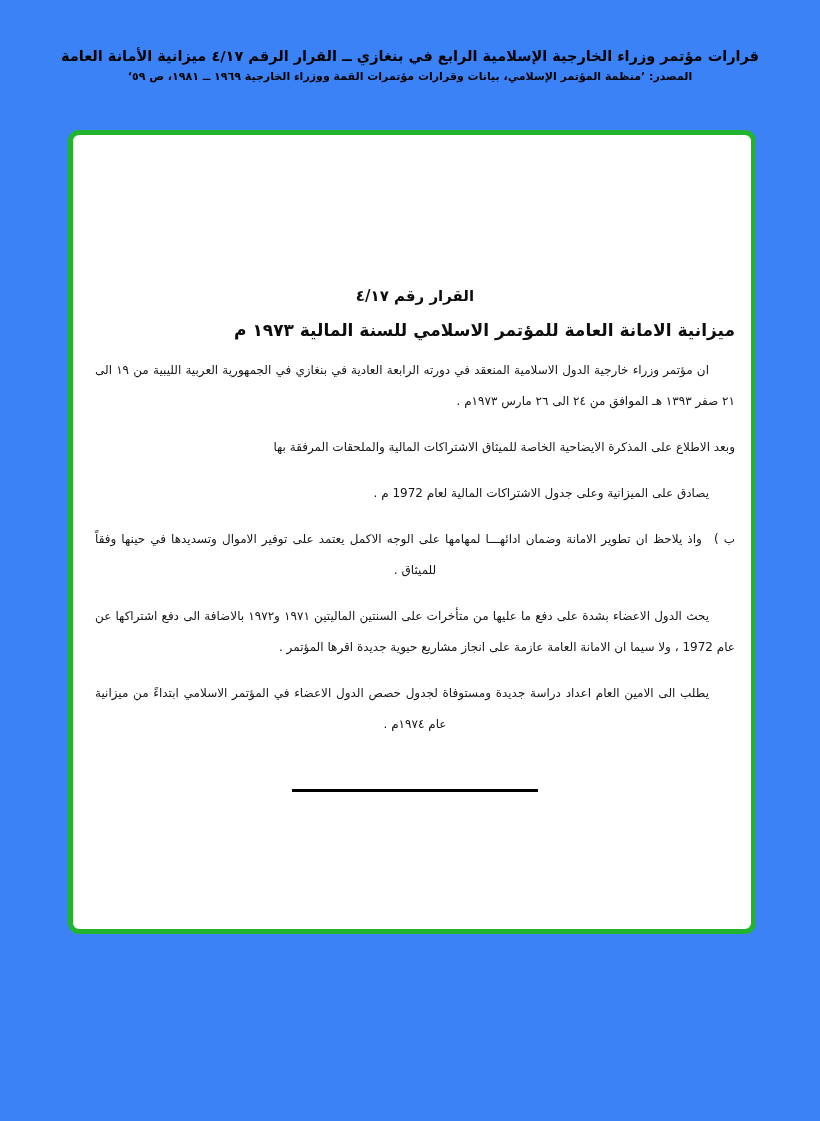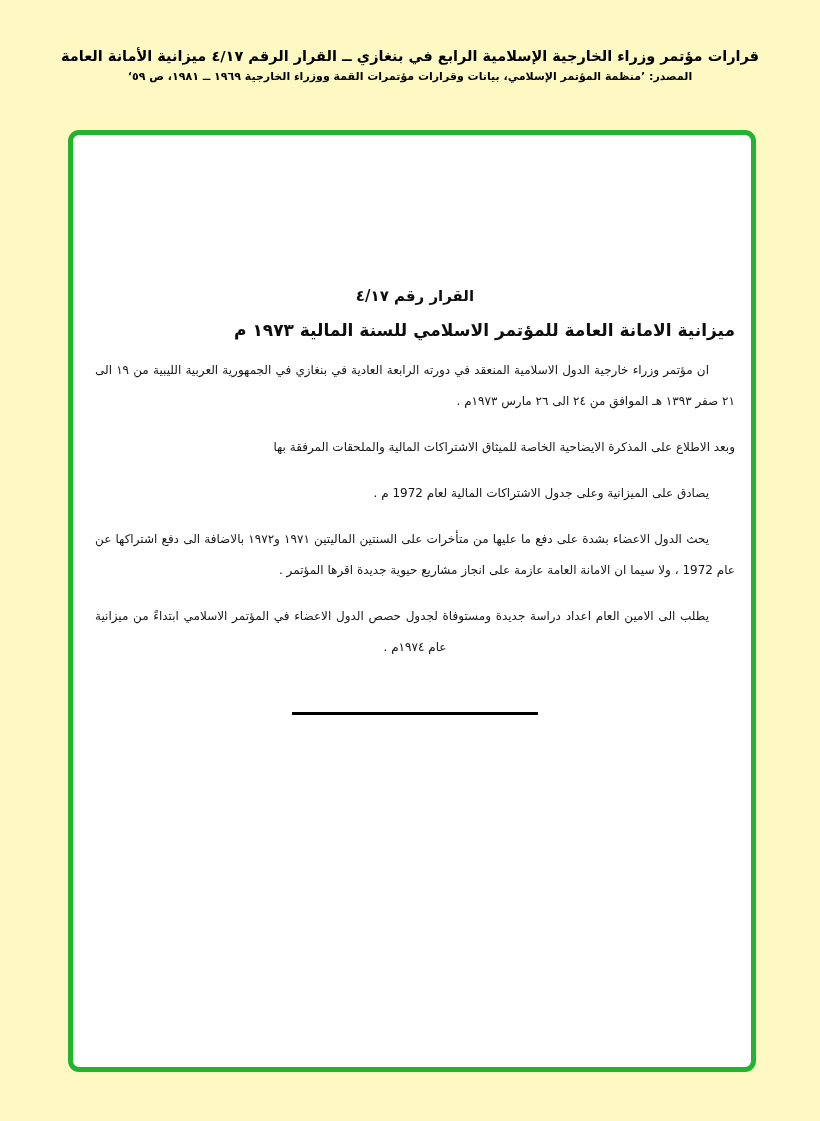--- a/index.html
+++ b/index.html
@@ -1,20 +1,20 @@
 <!DOCTYPE html>
 <html lang="ar"><head>
 <meta charset="utf-8">
 <style>
   html, body { margin: 0; padding: 0; background: #ffffff; }
   .page {
     position: relative;
     width: 820px;
     height: 1121px;
-    background: #fef9c3;
+    background: #3b82f6;
     overflow: hidden;
     font-family: "DejaVu Sans", sans-serif;
     color: #111;
   }
   
   .src-header {
     position: absolute;
     top: 48px;
     left: 0;
     width: 100%;
@@ -32,21 +32,21 @@
     font-size: 11px;
     font-weight: bold;
     color: #000;
   }
   
   .doc-frame {
     position: absolute;
     left: 68px;
     top: 130px;
     width: 688px;
-    height: 942px;
+    height: 804px;
     box-sizing: border-box;
     border: 5px solid #22b42f;
     border-radius: 11px;
     background: #ffffff;
   }
   .doc-content {
     direction: rtl;
     box-sizing: border-box;
     padding: 152px 16px 0 22px;
   }
@@ -96,20 +96,24 @@
 
       <div class="doc-title">ميزانية الامانة العامة للمؤتمر الاسلامي للسنة المالية ١٩٧٣ م</div>
 
       <p class="para indent">ان مؤتمر وزراء خارجية الدول الاسلامية المنعقد في دورته الرابعة العادية في بنغازي في الجمهورية العربية الليبية من ١٩ الى ٢١ صفر ١٣٩٣ هـ الموافق من ٢٤ الى ٢٦ مارس ١٩٧٣م .</p>
 
 
       <p class="para">وبعد الاطلاع على المذكرة الايضاحية الخاصة للميثاق الاشتراكات المالية والملحقات المرفقة بها</p>
 
       <p class="para indent">يصادق على الميزانية وعلى جدول الاشتراكات المالية لعام 1972 م .</p>
 
+      <p class="para center-last">
+        <span class="marker">ب )</span>
+        <span>واذ يلاحظ ان تطوير الامانة وضمان ادائهـــا لمهامها على الوجه الاكمل يعتمد على توفير الاموال وتسديدها في حينها وفقاً للميثاق .</span>
+      </p>
 
       <p class="para indent">يحث الدول الاعضاء بشدة على دفع ما عليها من متأخرات على السنتين الماليتين ١٩٧١ و١٩٧٢ بالاضافة الى دفع اشتراكها عن عام 1972 ، ولا سيما ان الامانة العامة عازمة على انجاز مشاريع حيوية جديدة اقرها المؤتمر .</p>
 
       <p class="para indent center-last">يطلب الى الامين العام اعداد دراسة جديدة ومستوفاة لجدول حصص الدول الاعضاء في المؤتمر الاسلامي ابتداءً من ميزانية عام ١٩٧٤م .</p>
 
       <div class="divider"></div>
 
     </div>
   </div>
 

